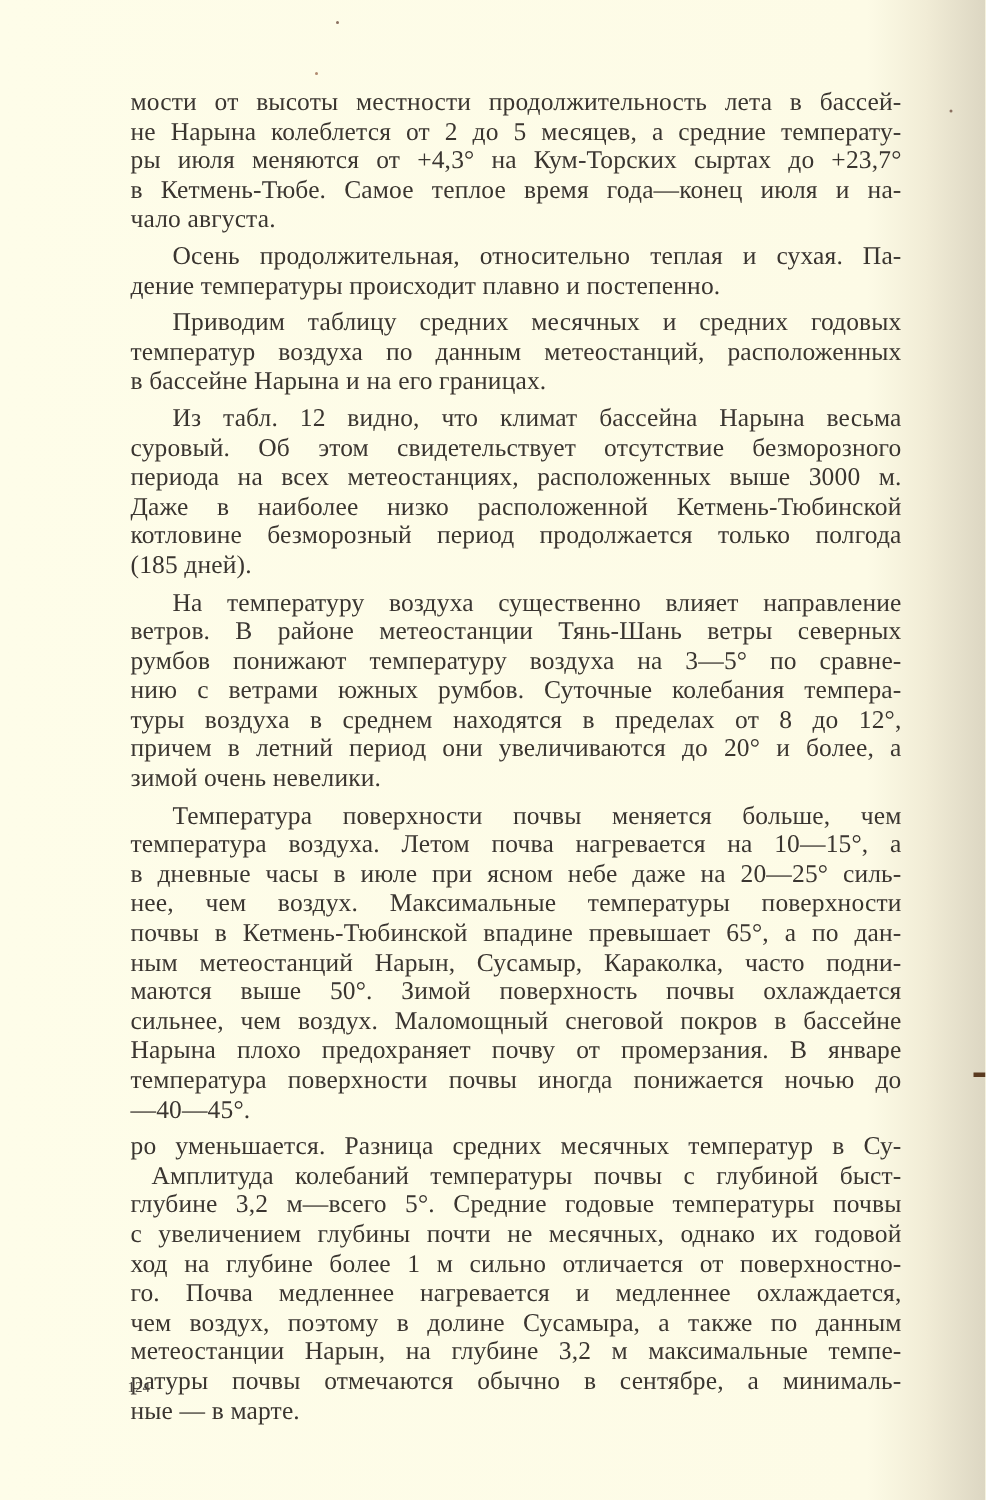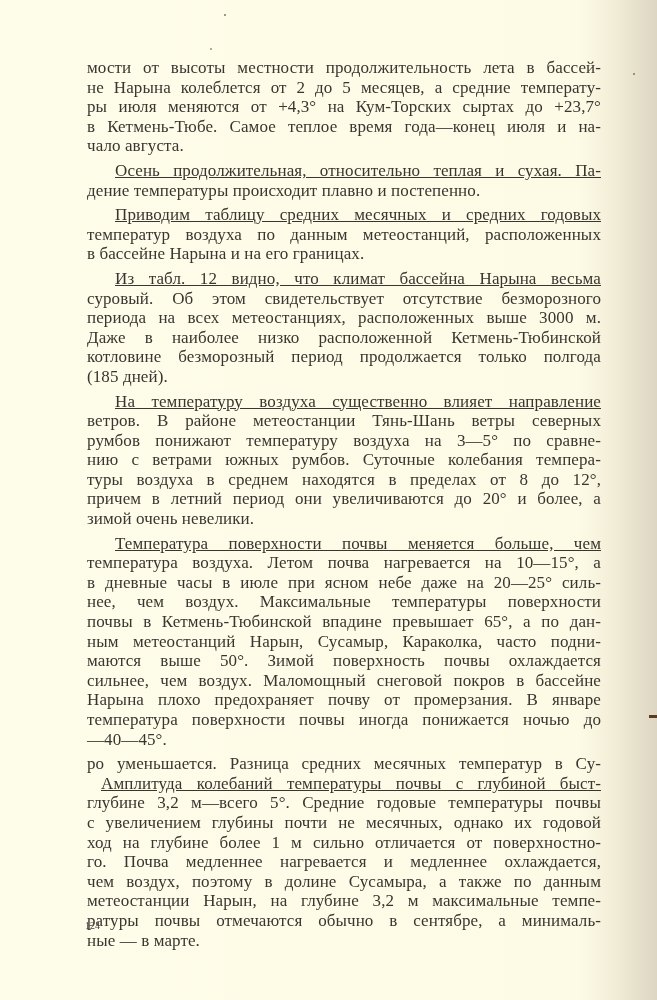--- a/index.html
+++ b/index.html
@@ -48,21 +48,20 @@
       white-space: nowrap;
       text-align: justify;
       text-align-last: justify;
       letter-spacing: 0.1px;
     }
     .line.last {
       text-align-last: left;
     }
     .line.indent {
       padding-left: 28px;
-      text-decoration: underline;
     }
     .para {
       margin-bottom: 5px;
     }
     .page-number {
       position: absolute;
       left: 85px;
       top: 920px;
       font-size: 10px;
       color: #4a4540;

